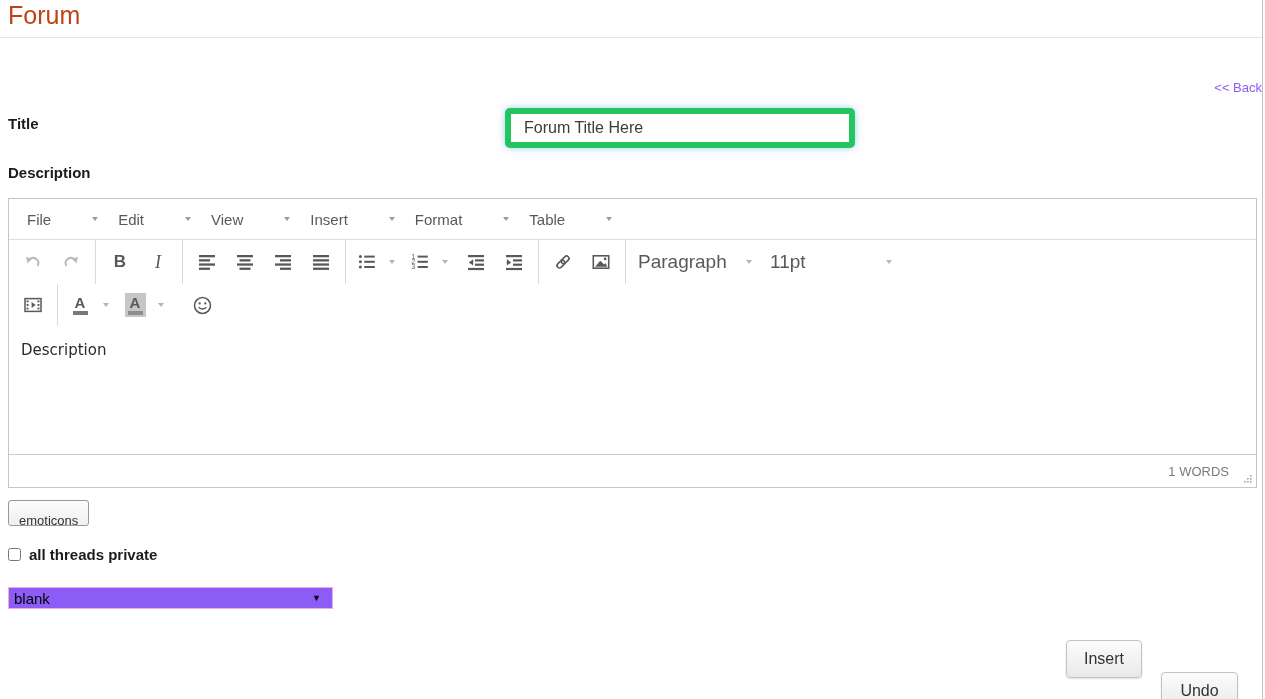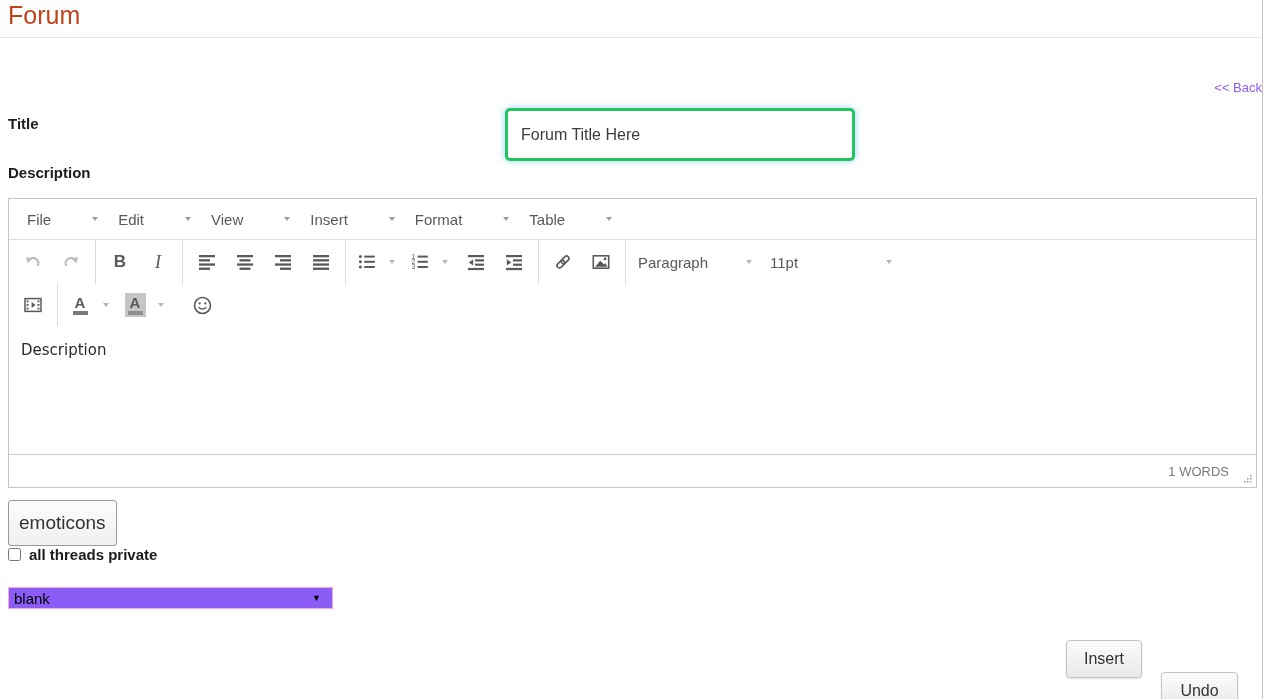--- a/index.html
+++ b/index.html
@@ -11,22 +11,22 @@
   .right-border { position:absolute; left:1262px; top:0; width:1px; height:699px; background:#c3c3c3; }
   .page-title { position:absolute; left:8px; top:0px; font-size:25px; line-height:30px; font-weight:400; color:#bf4317; }
   .header-divider { position:absolute; left:0; top:37px; width:1262px; height:1px; background:#e4e4e4; }
   .back-link { position:absolute; top:80px; right:3px; font-size:13px; color:#8b5cf6; text-decoration:none; cursor:pointer; }
 
   .field-label { position:absolute; left:8px; font-size:15px; font-weight:700; color:#1b1b1b; }
   .title-label { top:115px; }
   .desc-label { top:164px; }
 
   .title-input {
-    position:absolute; left:505px; top:108px; width:350px; height:53px;
-    border:3px solid #22c55e; border-radius:5px; outline:none;
+    position:absolute; left:505px; top:108px; width:350px; height:39px;
+    border:6px solid #22c55e; border-radius:5px; outline:none;
     box-shadow:0 0 7px rgba(102,175,233,.65);
     padding:14px 13px; font-size:16px; color:#3c3c3c;
     font-family:"Liberation Sans", sans-serif;
   }
 
   
   .editor {
     position:absolute; left:8px; top:198px; width:1249px; height:290px;
     border:1px solid #c5c5c5; background:#fff; display:flex; flex-direction:column;
   }
@@ -44,39 +44,39 @@
   .tbtn { width:38px; height:30px; display:flex; align-items:center; justify-content:center; cursor:pointer; border-radius:2px; }
   .tbtn-narrow { width:32px; }
   .split-caret { width:17px; height:30px; display:flex; align-items:center; justify-content:center; cursor:pointer; margin-right:4px; }
   .glyph-b { font-size:17px; font-weight:700; color:#595959; }
   .glyph-i { font-size:18px; font-style:italic; color:#595959; font-family:"Liberation Serif", serif; }
   .ico { display:block; }
 
   .listbox { display:flex; align-items:center; justify-content:space-between; height:30px; padding:0 10px 0 8px; cursor:pointer; }
   .listbox-format { width:132px; margin-left:4px; }
   .listbox-size { width:140px; }
-  .listbox .lbl { font-size:15px; color:#595959; }
+  .listbox .lbl { font-size:19px; color:#595959; }
 
   .colorbtn { display:flex; flex-direction:column; align-items:center; justify-content:center; width:34px; height:30px; cursor:pointer; }
   .colorbtn .A { font-size:15px; font-weight:700; color:#595959; line-height:15px; }
   .colorbtn .bar { width:15px; height:4px; margin-top:1px; }
   .fore-bar { background:#7a7a7a; }
   .back-wrap { background:#c6c6c6; padding:2px 3px 2px 3px; display:flex; flex-direction:column; align-items:center; }
   .back-bar { background:#8e8e8e; }
 
   .editor-content { flex:1; padding:15px 12px; font-family:"DejaVu Sans", sans-serif; font-size:15px; color:#2b2b2b; cursor:text; }
   .statusbar { height:33px; border-top:1px solid #cecece; position:relative; display:flex; align-items:center; justify-content:flex-end; padding-right:27px; }
   .wordcount { font-size:13px; color:#7b7b7b; }
   .resize-grip { position:absolute; right:3px; bottom:3px; width:11px; height:11px; cursor:nwse-resize; }
 
   
   .emoticons-btn {
-    position:absolute; left:8px; top:500px; height:46px; padding:4px 10px;
+    position:absolute; left:8px; top:500px; height:21px; padding:12px 10px;
     border:1px solid #999; border-radius:3px; background:linear-gradient(#fcfcfc,#f0f0f0);
-    font-size:19px; color:#333; font-family:"Liberation Sans", sans-serif; cursor:pointer;
+    font-size:13px; color:#333; font-family:"Liberation Sans", sans-serif; cursor:pointer;
   }
   .checkbox-row { position:absolute; left:8px; top:546px; display:flex; align-items:center; }
   .checkbox-row input { width:13px; height:13px; margin:0; cursor:pointer; }
   .checkbox-row .cb-label { margin-left:8px; font-size:15px; font-weight:700; color:#1b1b1b; cursor:pointer; }
 
   .template-select {
     position:absolute; left:8px; top:587px; width:325px; height:22px;
     border:1px solid #f9a8d4; background:#8b5cf6; display:flex; align-items:center; cursor:pointer;
   }
   .template-select .sel-text { padding-left:5px; font-size:15px; color:#000; flex:1; }

